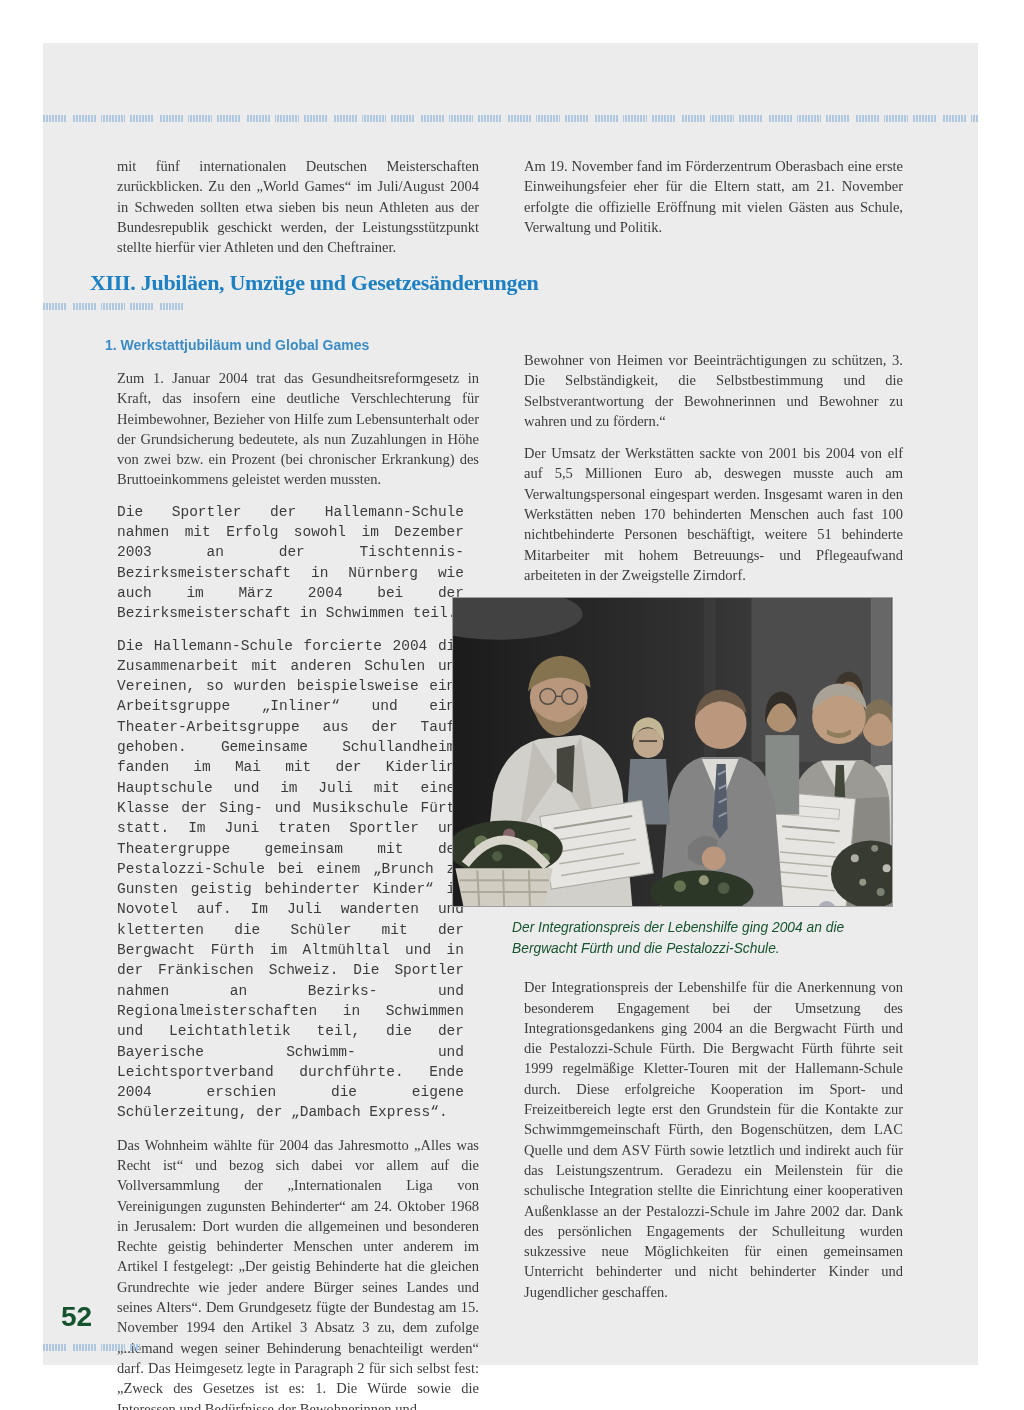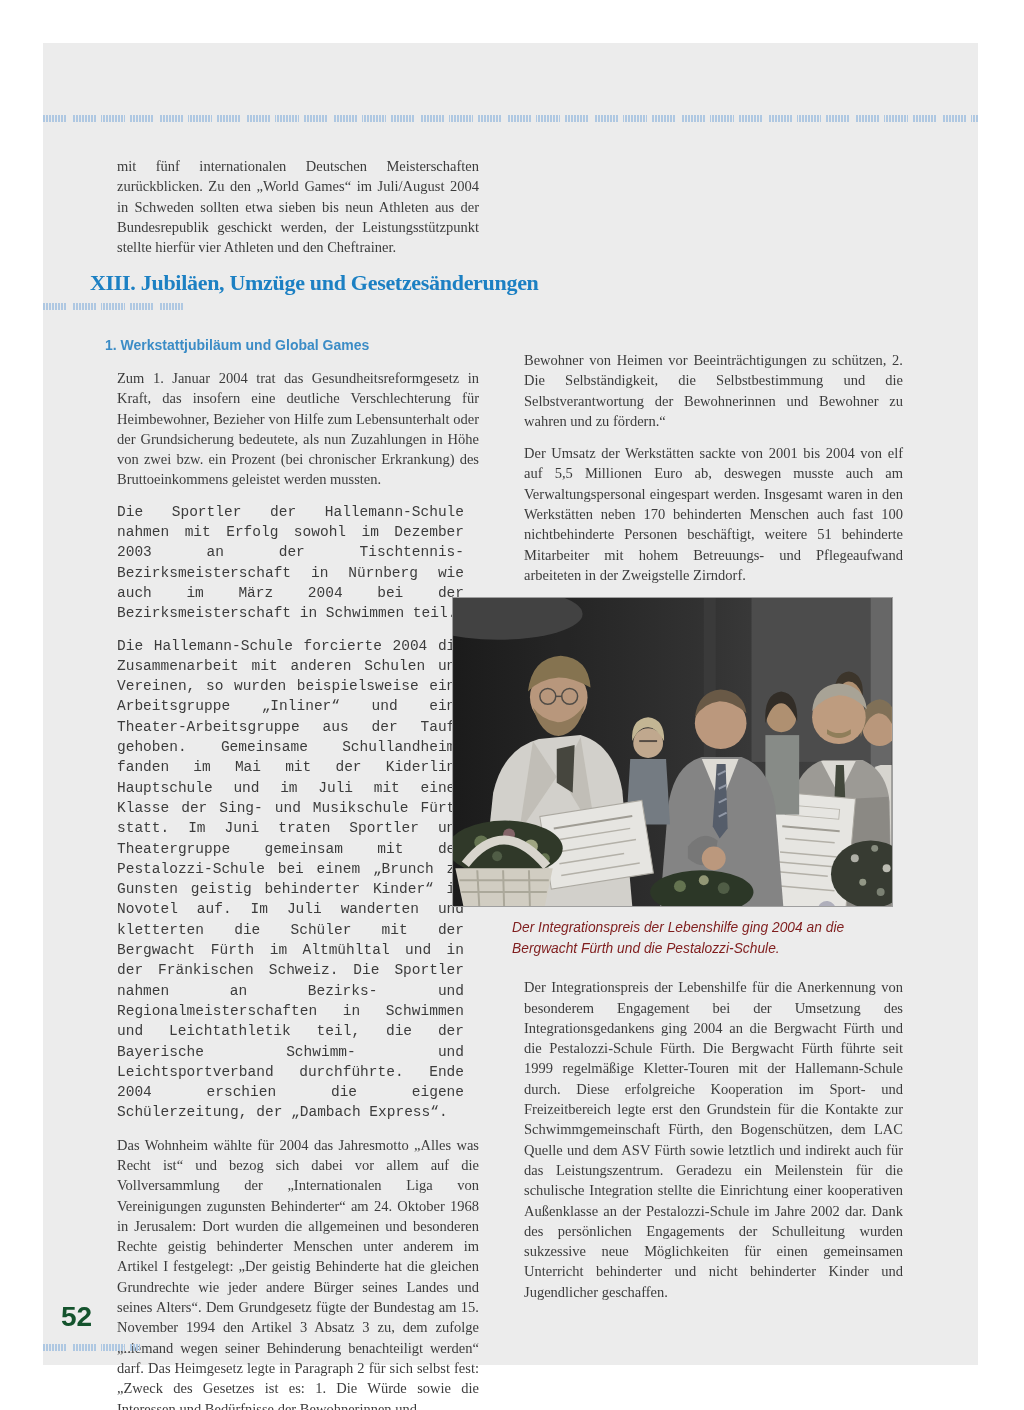--- a/index.html
+++ b/index.html
@@ -36,53 +36,56 @@
     font-size:14px;line-height:19px;color:#3b8cc6;
   }
   .narrow{width:347px;font-family:Liberation Mono, monospace;}
   figure.award{margin:6px 0 0 -60px;padding:0;width:441px;}
   .photo-frame{
     width:439px;height:308px;border:1px solid #9f9f9f;background:#2b2b2b;overflow:hidden;
   }
   figcaption{
     margin:10px 0 0 60px;width:380px;
     font-family:"Liberation Sans", sans-serif;font-style:italic;
-    font-size:13.8px;line-height:21px;color:#7f1d1d;text-align:left;
+    font-size:13.8px;line-height:21px;color:#14532d;text-align:left;
   }
   .after-photo{margin-top:18px !important;}
   .page-number{
     position:absolute;left:18px;top:1258px;
     font-family:"Liberation Sans", sans-serif;font-weight:bold;
     font-size:28px;color:#14532d;
   }
 </style>
 </head>
 <body>
 
 <div class="page">
 
   <div class="dotted-rule rule-top"></div>
 
   <div class="col intro-left">
     <p>mit fünf internationalen Deutschen Meisterschaften zurückblicken. Zu den „World Games“ im Juli/August 2004 in Schweden sollten etwa sieben bis neun Athleten aus der Bundesrepublik geschickt werden, der Leistungsstützpunkt stellte hierfür vier Athleten und den Cheftrainer.</p>
+  </div>
+  <div class="col intro-right">
+    <p>Am 19. November fand im Förderzentrum Oberasbach eine erste Einweihungsfeier eher für die Eltern statt, am 21. November erfolgte die offizielle Eröffnung mit vielen Gästen aus Schule, Verwaltung und Politik.</p>
   </div>
 
   <h1 class="chapter">XIII. Jubiläen, Umzüge und Gesetzesänderungen</h1>
   <div class="dotted-rule rule-heading"></div>
 
   <div class="col col-left">
     <h2 class="subhead">1. Werkstattjubiläum und Global Games</h2>
     <p>Zum 1. Januar 2004 trat das Gesundheitsreformgesetz in Kraft, das insofern eine deutliche Verschlechterung für Heimbewohner, Bezieher von Hilfe zum Lebensunterhalt oder der Grundsicherung bedeutete, als nun Zuzahlungen in Höhe von zwei bzw. ein Prozent (bei chronischer Erkrankung) des Bruttoeinkommens geleistet werden mussten.</p>
     <p class="narrow">Die Sportler der Hallemann-Schule nahmen mit Erfolg sowohl im Dezember 2003 an der Tischtennis-Bezirksmeisterschaft in Nürnberg wie auch im März 2004 bei der Bezirksmeisterschaft in Schwimmen teil.</p>
     <p class="narrow">Die Hallemann-Schule forcierte 2004 die Zusammenarbeit mit anderen Schulen und Vereinen, so wurden beispielsweise eine Arbeitsgruppe „Inliner“ und eine Theater-Arbeitsgruppe aus der Taufe gehoben. Gemeinsame Schullandheime fanden im Mai mit der Kiderlin-Hauptschule und im Juli mit einer Klasse der Sing- und Musikschule Fürth statt. Im Juni traten Sportler und Theatergruppe gemeinsam mit der Pestalozzi-Schule bei einem „Brunch zu Gunsten geistig behinderter Kinder“ im Novotel auf. Im Juli wanderten und kletterten die Schüler mit der Bergwacht Fürth im Altmühltal und in der Fränkischen Schweiz. Die Sportler nahmen an Bezirks- und Regionalmeisterschaften in Schwimmen und Leichtathletik teil, die der Bayerische Schwimm- und Leichtsportverband durchführte. Ende 2004 erschien die eigene Schülerzeitung, der „Dambach Express“.</p>
     <p>Das Wohnheim wählte für 2004 das Jahresmotto „Alles was Recht ist“ und bezog sich dabei vor allem auf die Vollversammlung der „Internationalen Liga von Vereinigungen zugunsten Behinderter“ am 24. Oktober 1968 in Jerusalem: Dort wurden die allgemeinen und besonderen Rechte geistig behinderter Menschen unter anderem im Artikel I festgelegt: „Der geistig Behinderte hat die gleichen Grundrechte wie jeder andere Bürger seines Landes und seines Alters“. Dem Grundgesetz fügte der Bundestag am 15. November 1994 den Artikel 3 Absatz 3 zu, dem zufolge „niemand wegen seiner Behinderung benachteiligt werden“ darf. Das Heimgesetz legte in Paragraph 2 für sich selbst fest: „Zweck des Gesetzes ist es: 1. Die Würde sowie die Interessen und Bedürfnisse der Bewohnerinnen und</p>
   </div>
 
   <div class="col col-right">
-    <p>Bewohner von Heimen vor Beeinträchtigungen zu schützen, 2. Die Selbständigkeit, die Selbstbestimmung und die Selbstverantwortung der Bewohnerinnen und Bewohner zu wahren und zu fördern.“</p>
+    <p>Bewohner von Heimen vor Beeinträchtigungen zu schützen, 3. Die Selbständigkeit, die Selbstbestimmung und die Selbstverantwortung der Bewohnerinnen und Bewohner zu wahren und zu fördern.“</p>
     <p>Der Umsatz der Werkstätten sackte von 2001 bis 2004 von elf auf 5,5 Millionen Euro ab, deswegen musste auch am Verwaltungspersonal eingespart werden. Insgesamt waren in den Werkstätten neben 170 behinderten Menschen auch fast 100 nichtbehinderte Personen beschäftigt, weitere 51 behinderte Mitarbeiter mit hohem Betreuungs- und Pflegeaufwand arbeiteten in der Zweigstelle Zirndorf.</p>
 
     <figure class="award">
       <div class="photo-frame">
         <svg width="439" height="308" viewBox="0 0 441 310" xmlns="http://www.w3.org/2000/svg">
           <defs>
             <linearGradient id="bgGrad" x1="0" y1="0" x2="1" y2="0">
               <stop offset="0" stop-color="#1d1d1d"></stop>
               <stop offset="0.55" stop-color="#343434"></stop>
               <stop offset="1" stop-color="#4d4d4d"></stop>

